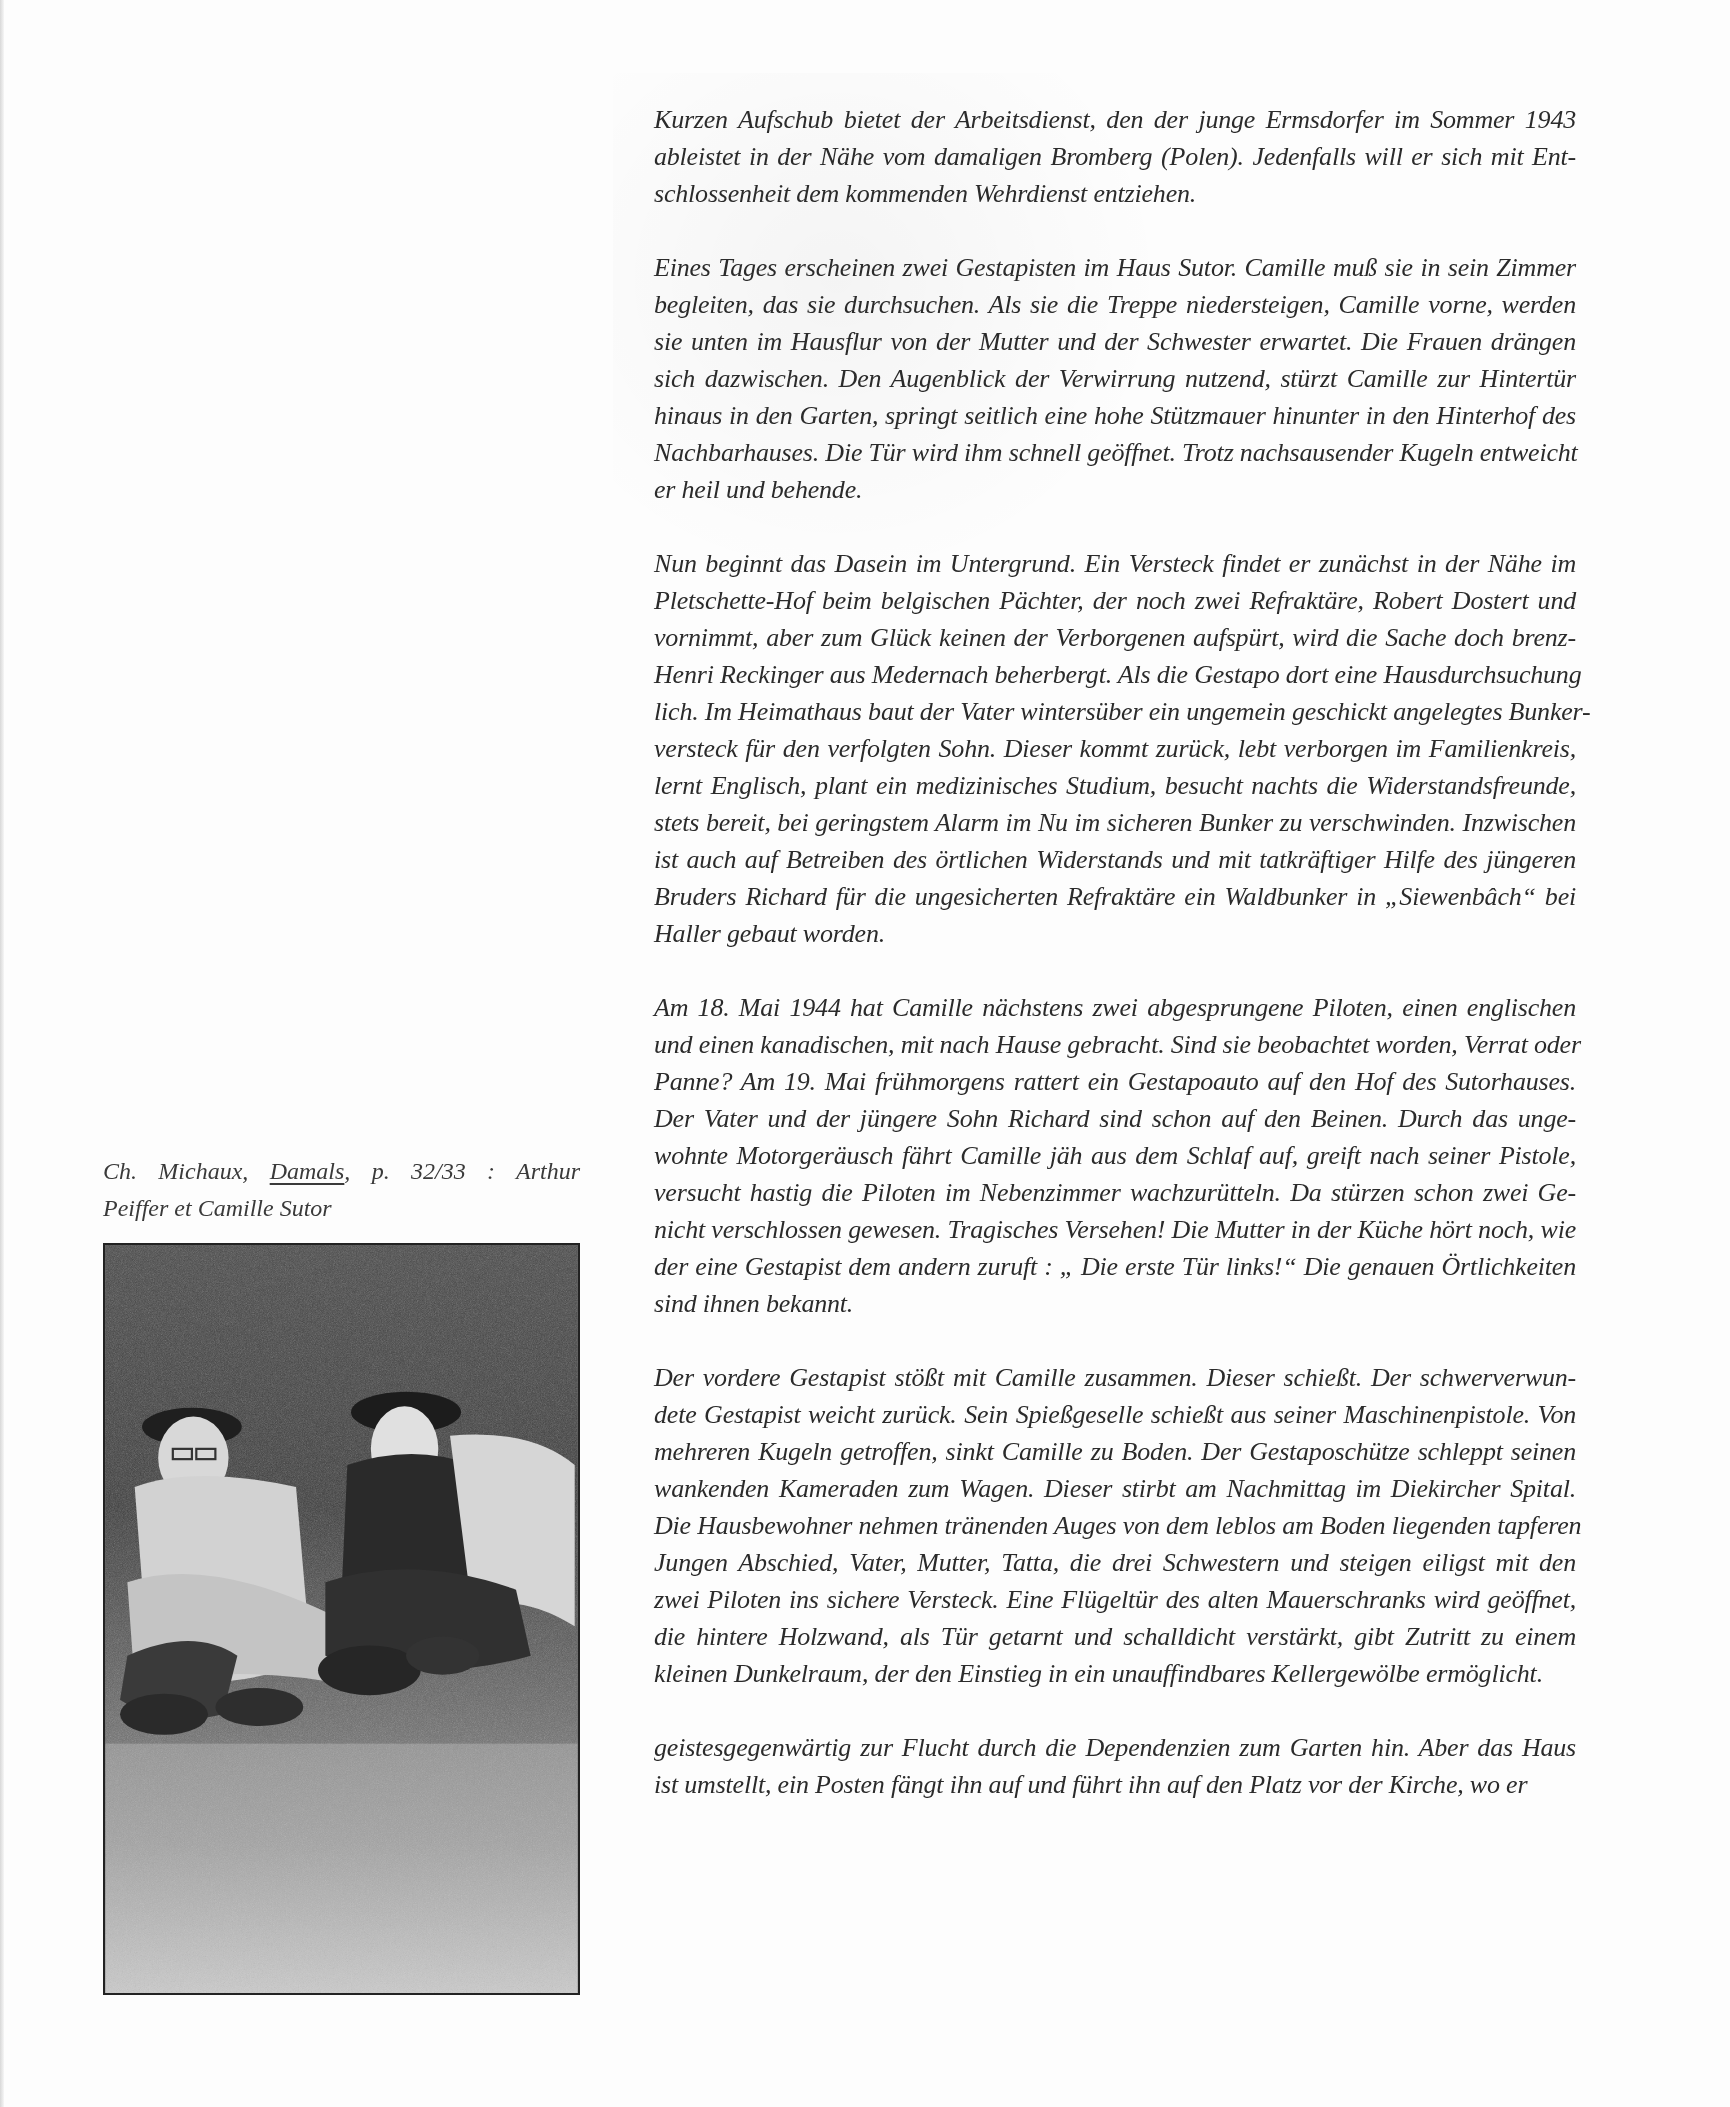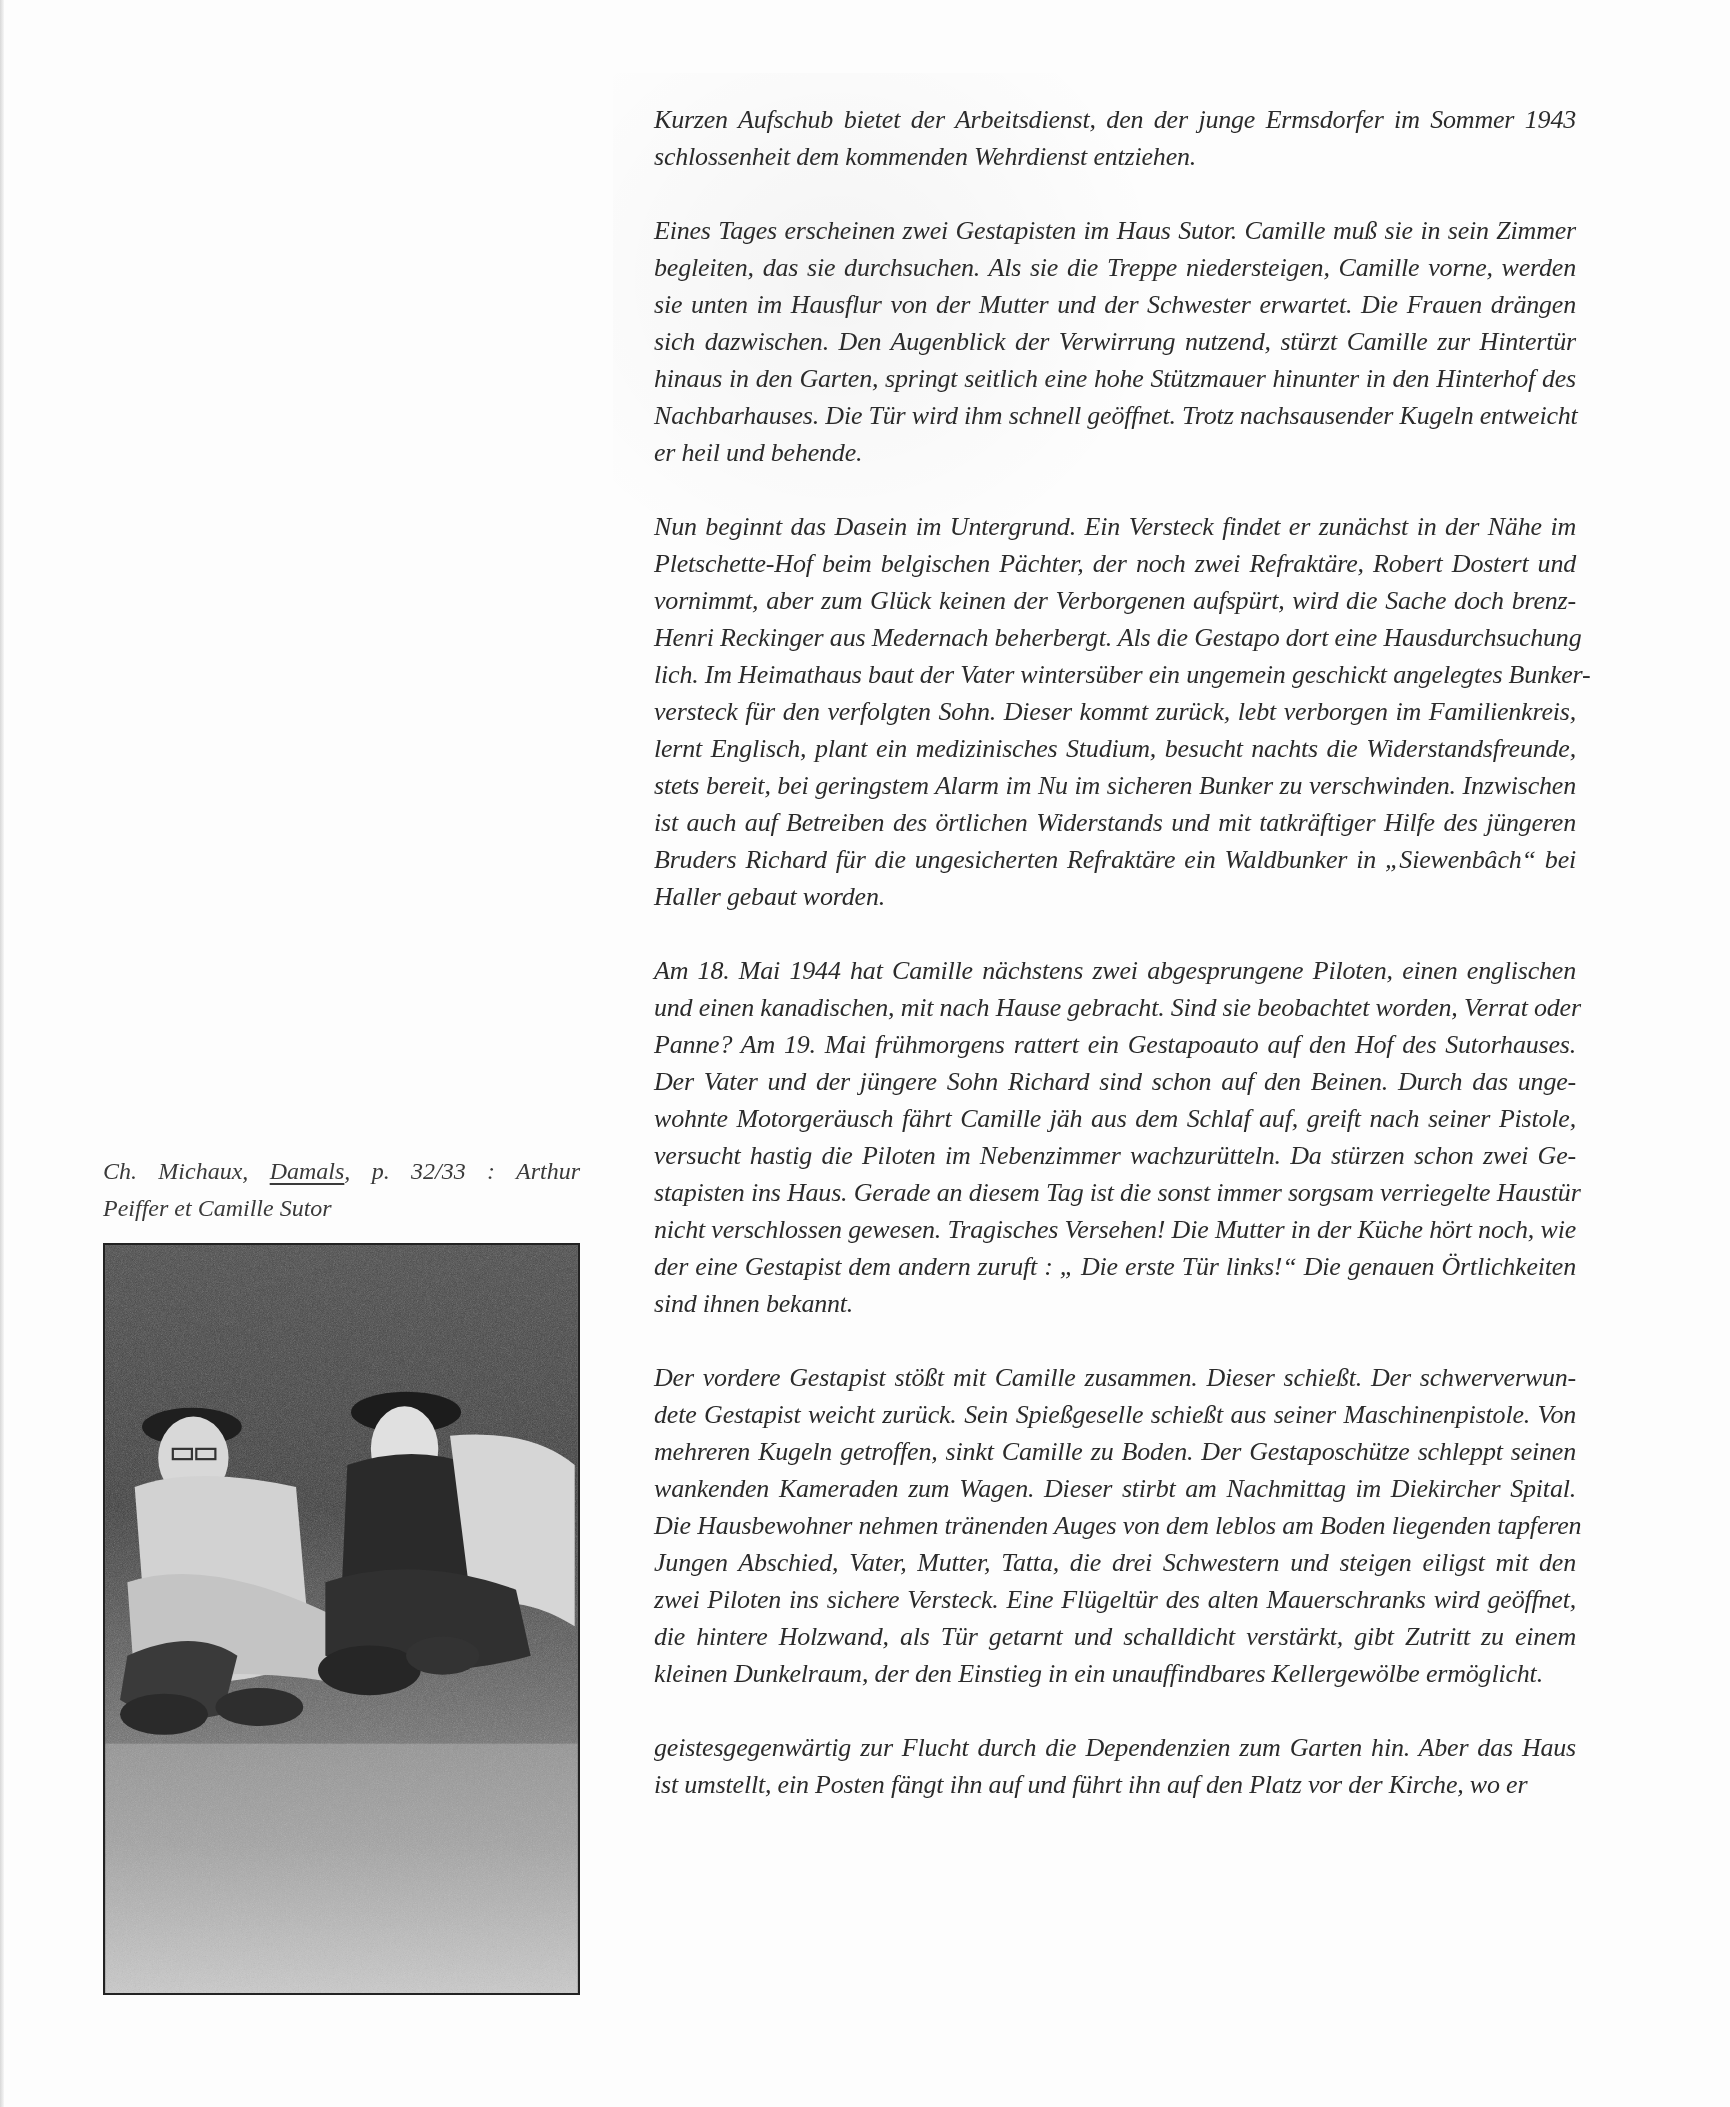--- a/index.html
+++ b/index.html
@@ -46,20 +46,21 @@
 </style>
 </head>
 <body>
 
 <div class="scan-edge"></div>
 <div class="bleed"></div>
 
 <div class="text-column">
   <p class="para">
       <span class="line">Kurzen Aufschub bietet der Arbeitsdienst, den der junge Ermsdorfer im Sommer 1943</span>
+      <span class="line">ableistet in der Nähe vom damaligen Bromberg (Polen). Jedenfalls will er sich mit Ent-</span>
       <span class="line last">schlossenheit dem kommenden Wehrdienst entziehen.</span>
     </p>
   <p class="para">
       <span class="line">Eines Tages erscheinen zwei Gestapisten im Haus Sutor. Camille muß sie in sein Zimmer</span>
       <span class="line">begleiten, das sie durchsuchen. Als sie die Treppe niedersteigen, Camille vorne, werden</span>
       <span class="line">sie unten im Hausflur von der Mutter und der Schwester erwartet. Die Frauen drängen</span>
       <span class="line">sich dazwischen. Den Augenblick der Verwirrung nutzend, stürzt Camille zur Hintertür</span>
       <span class="line">hinaus in den Garten, springt seitlich eine hohe Stützmauer hinunter in den Hinterhof des</span>
       <span class="line">Nachbarhauses. Die Tür wird ihm schnell geöffnet. Trotz nachsausender Kugeln entweicht</span>
       <span class="line last">er heil und behende.</span>
@@ -77,21 +78,20 @@
       <span class="line">Bruders Richard für die ungesicherten Refraktäre ein Waldbunker in „Siewenbâch“ bei</span>
       <span class="line last">Haller gebaut worden.</span>
     </p>
   <p class="para">
       <span class="line">Am 18. Mai 1944 hat Camille nächstens zwei abgesprungene Piloten, einen englischen</span>
       <span class="line">und einen kanadischen, mit nach Hause gebracht. Sind sie beobachtet worden, Verrat oder</span>
       <span class="line">Panne? Am 19. Mai frühmorgens rattert ein Gestapoauto auf den Hof des Sutorhauses.</span>
       <span class="line">Der Vater und der jüngere Sohn Richard sind schon auf den Beinen. Durch das unge-</span>
       <span class="line">wohnte Motorgeräusch fährt Camille jäh aus dem Schlaf auf, greift nach seiner Pistole,</span>
       <span class="line">versucht hastig die Piloten im Nebenzimmer wachzurütteln. Da stürzen schon zwei Ge-</span>
-      <span class="line">stapisten ins Haus. Gerade an diesem Tag ist die sonst immer sorgsam verriegelte Haustür</span>
       <span class="line">nicht verschlossen gewesen. Tragisches Versehen! Die Mutter in der Küche hört noch, wie</span>
       <span class="line">der eine Gestapist dem andern zuruft : „ Die erste Tür links!“ Die genauen Örtlichkeiten</span>
       <span class="line last">sind ihnen bekannt.</span>
     </p>
   <p class="para">
       <span class="line">Der vordere Gestapist stößt mit Camille zusammen. Dieser schießt. Der schwerverwun-</span>
       <span class="line">dete Gestapist weicht zurück. Sein Spießgeselle schießt aus seiner Maschinenpistole. Von</span>
       <span class="line">mehreren Kugeln getroffen, sinkt Camille zu Boden. Der Gestaposchütze schleppt seinen</span>
       <span class="line">wankenden Kameraden zum Wagen. Dieser stirbt am Nachmittag im Diekircher Spital.</span>
       <span class="line">Die Hausbewohner nehmen tränenden Auges von dem leblos am Boden liegenden tapferen</span>

